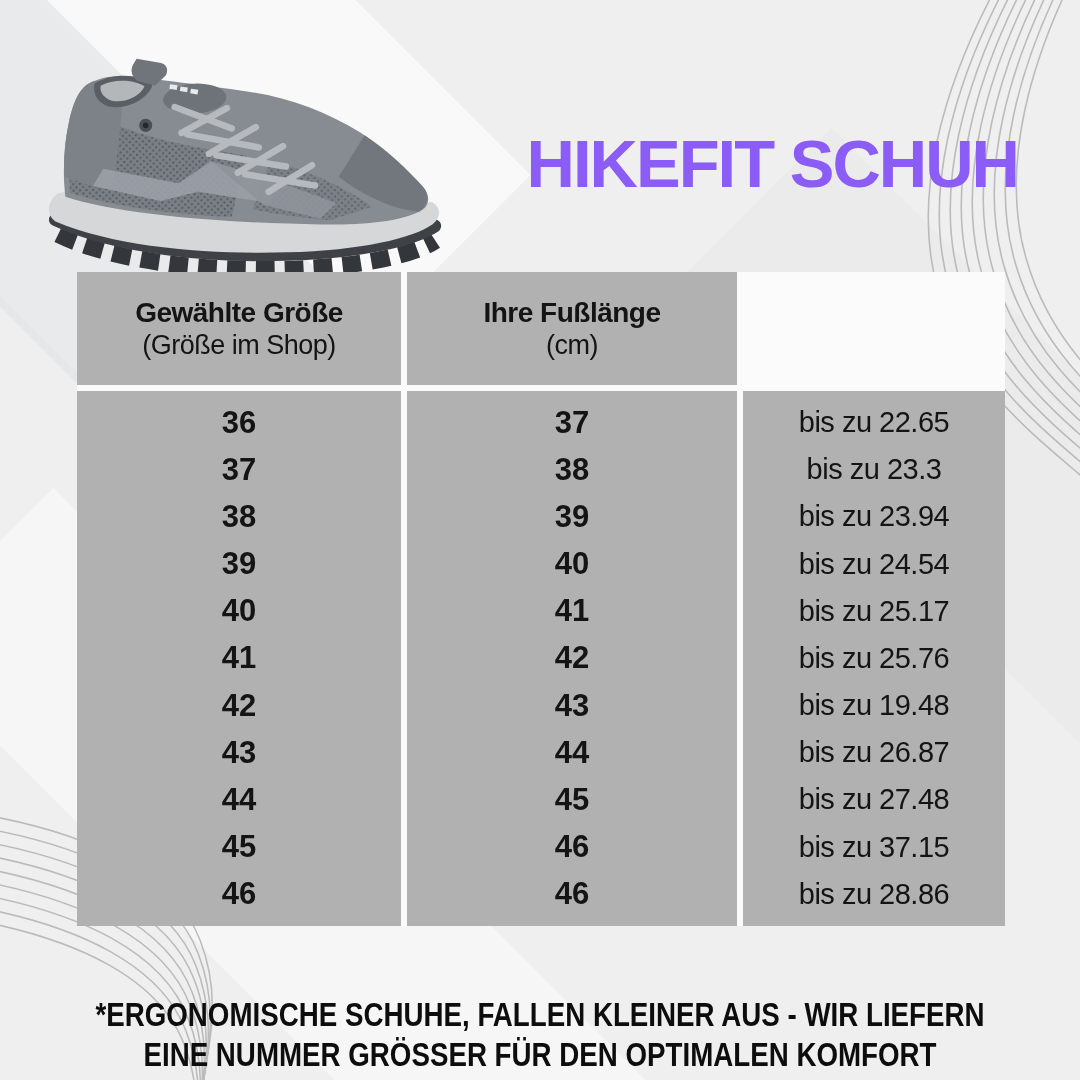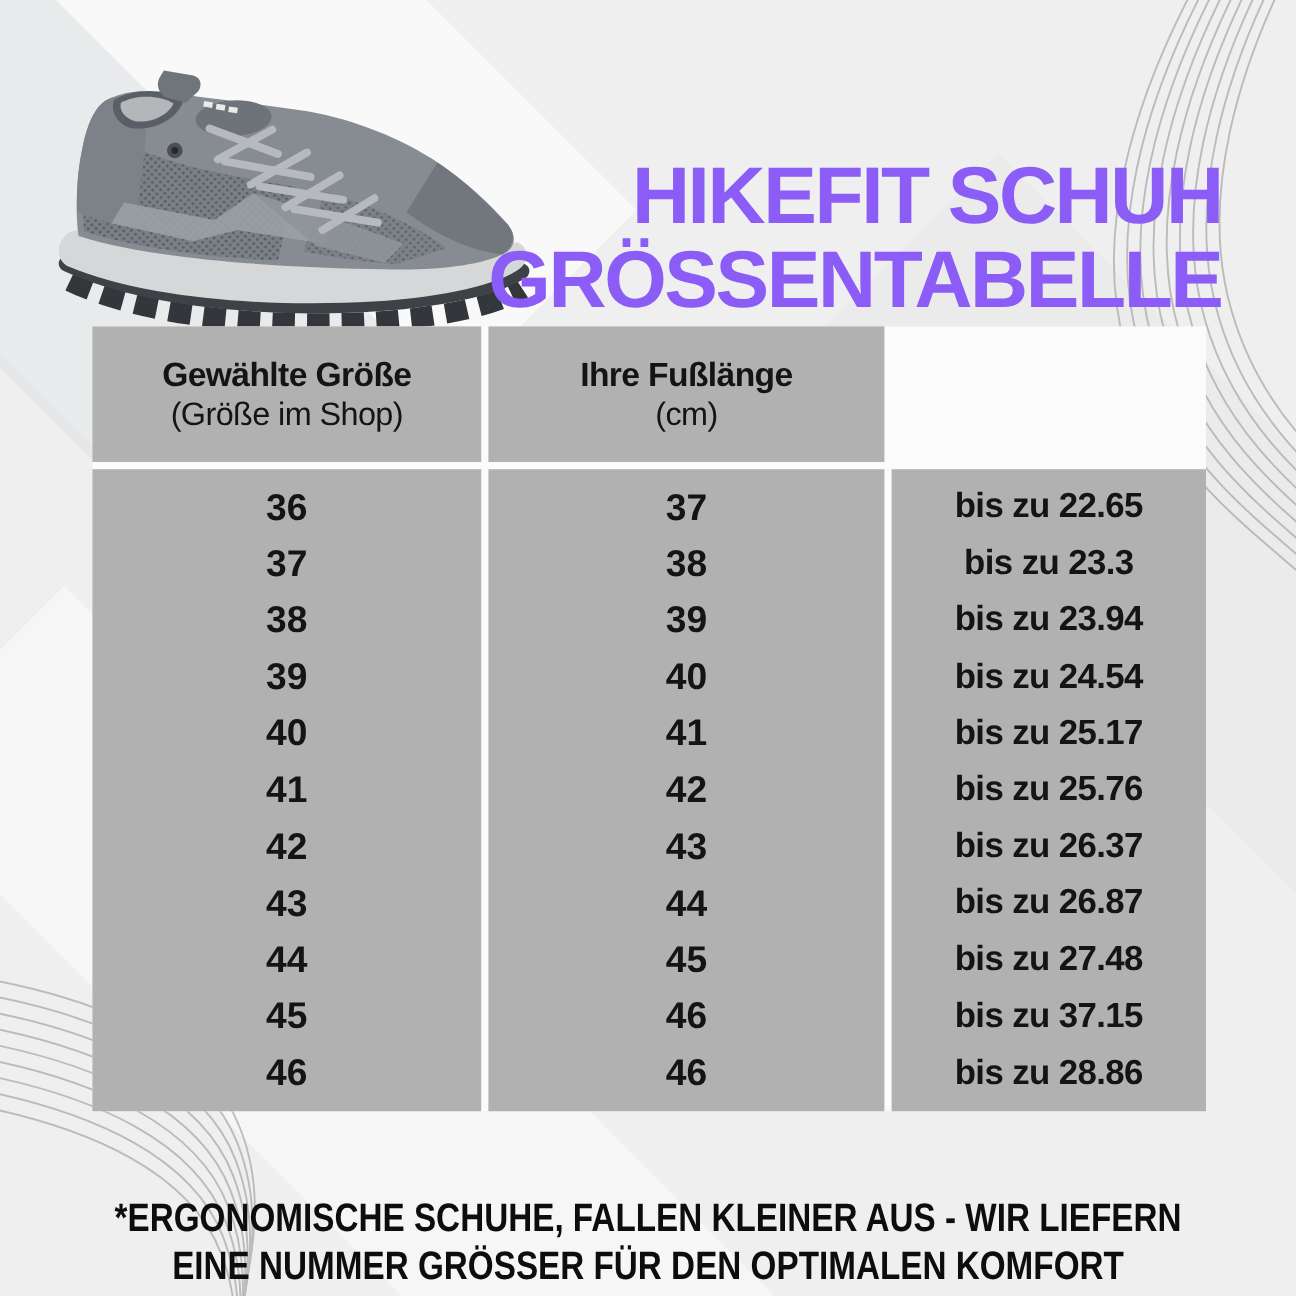--- a/index.html
+++ b/index.html
@@ -40,21 +40,21 @@
   .thead,.tbody{display:grid;grid-template-columns:324px 330px 262px;column-gap:6px;background:transparent;border-radius:25px;}
   .th{background:var(--table-cell);height:113px;display:flex;flex-direction:column;
       align-items:center;justify-content:center;text-align:center;padding:4px 6px;}
   .th-line{display:block;font-weight:700;font-size:28px;line-height:33px;letter-spacing:-0.5px;}
   .th-sub{display:block;font-weight:400;font-size:27px;line-height:32px;letter-spacing:-0.5px;}
   .th-line:empty,.th-sub:empty{display:none;}
   .th:nth-child(3) .th-sub{font-weight:700;font-size:20px;}
   .col{background:var(--table-cell);height:535px;display:flex;flex-direction:column;
        justify-content:space-around;padding:8px 0;}
   .cell{text-align:center;font-size:31px;font-weight:600;letter-spacing:0;}
-  .col-foot .cell{font-size:29px;font-weight:700;letter-spacing:-0.5px;}
+  .col-foot .cell{font-size:29px;font-weight:400;letter-spacing:-0.5px;}
 
   
   .footnote{position:absolute;left:0;right:0;top:962px;text-align:center;
             font-weight:700;font-size:33px;line-height:40px;letter-spacing:0;
             color:#0d0d0d;transform:scaleX(0.84);transform-origin:50% 50%;}
   .footnote span{display:block;white-space:nowrap;}
 </style>
 </head>
 <body>
 
@@ -132,21 +132,20 @@
       <g fill="#e9eaeb">
         <rect x="146" y="34" width="8" height="5" transform="rotate(12 150 36)"></rect>
         <rect x="157" y="37" width="8" height="5" transform="rotate(12 161 39)"></rect>
         <rect x="168" y="40" width="8" height="5" transform="rotate(12 172 42)"></rect>
       </g>
     </g>
   </svg>
 
   <h1 class="title">
     <span>HIKEFIT SCHUH</span>
-    <span>GRÖSSENTABELLE</span>
   </h1>
 
   <div class="size-table">
     <div class="thead">
       <div class="th">
         <span class="th-line">Gewählte Größe</span>
 
         <span class="th-sub">(Größe im Shop)</span>
       </div>
       <div class="th">
@@ -182,21 +181,21 @@
         <div class="cell">46</div>
         <div class="cell">46</div>
       </div>
       <div class="col col-foot">
         <div class="cell">bis zu 22.65</div>
         <div class="cell">bis zu 23.3</div>
         <div class="cell">bis zu 23.94</div>
         <div class="cell">bis zu 24.54</div>
         <div class="cell">bis zu 25.17</div>
         <div class="cell">bis zu 25.76</div>
-        <div class="cell">bis zu 26.37</div>
+        <div class="cell">bis zu 19.48</div>
         <div class="cell">bis zu 26.87</div>
         <div class="cell">bis zu 27.48</div>
         <div class="cell">bis zu 37.15</div>
         <div class="cell">bis zu 28.86</div>
       </div>
     </div>
   </div>
 
   <p class="footnote">
     <span>*ERGONOMISCHE SCHUHE, FALLEN KLEINER AUS - WIR LIEFERN</span>

